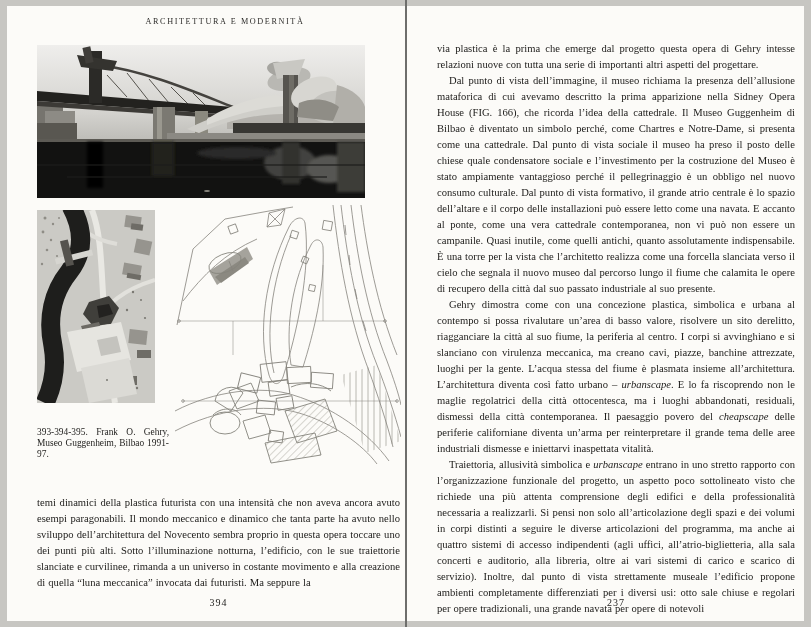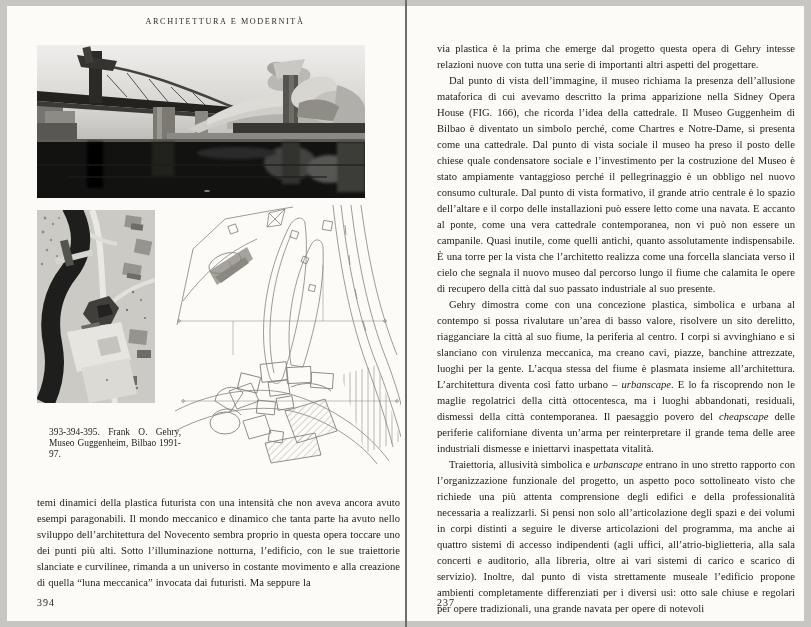--- a/index.html
+++ b/index.html
@@ -21,32 +21,32 @@
   }
   .running-head.left  { left:34px;  width:368px; }
   .running-head.right { left:430px; width:358px; }
 
   .figure { position:absolute; overflow:hidden; }
   .fig-night  { left:30px;  top:39px;  width:328px; height:153px; }
   .fig-aerial { left:30px;  top:204px; width:118px; height:193px; }
   .fig-plan   { left:166px; top:199px; width:228px; height:260px; }
 
   .caption {
-    position:absolute; left:42px; top:421px; width:132px;
+    position:absolute; left:30px; top:421px; width:132px;
     font-size:9.4px; line-height:11px; text-align:justify; color:#252422;
   }
 
   .bodytext { position:absolute; text-align:justify; }
   .bodytext p { font-size:10.6px; line-height:16px; text-align:justify; word-spacing:0.4px; }
   .bodytext p.indent { text-indent:12px; }
   .left-body  { left:30px;  top:489px; width:363px; }
   .right-body { left:430px; top:35px;  width:358px; }
 
   .folio {
-    position:absolute; top:591px; 
+    position:absolute; top:591px; text-align:center;
     font-size:10px; letter-spacing:1px; color:#242321;
   }
   .folio.left  { left:30px;  width:363px; }
   .folio.right { left:430px; width:358px; }
 
   i { }
 </style>
 </head>
 <body>
 

